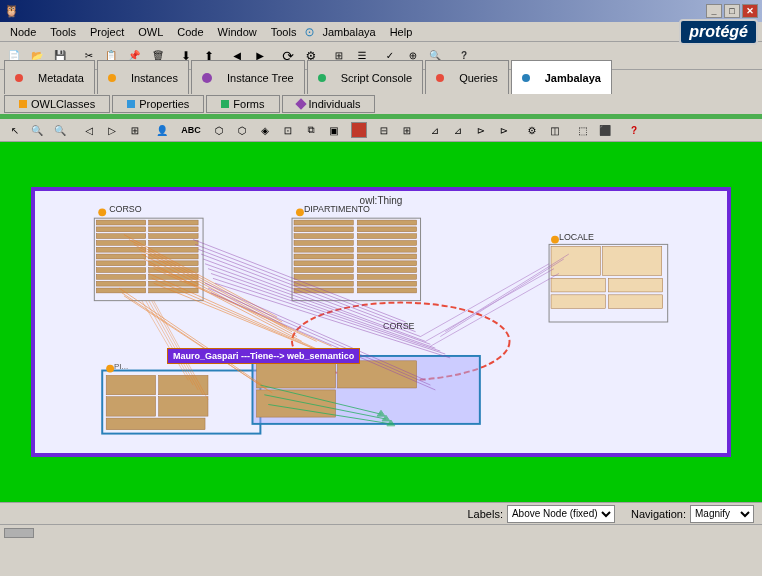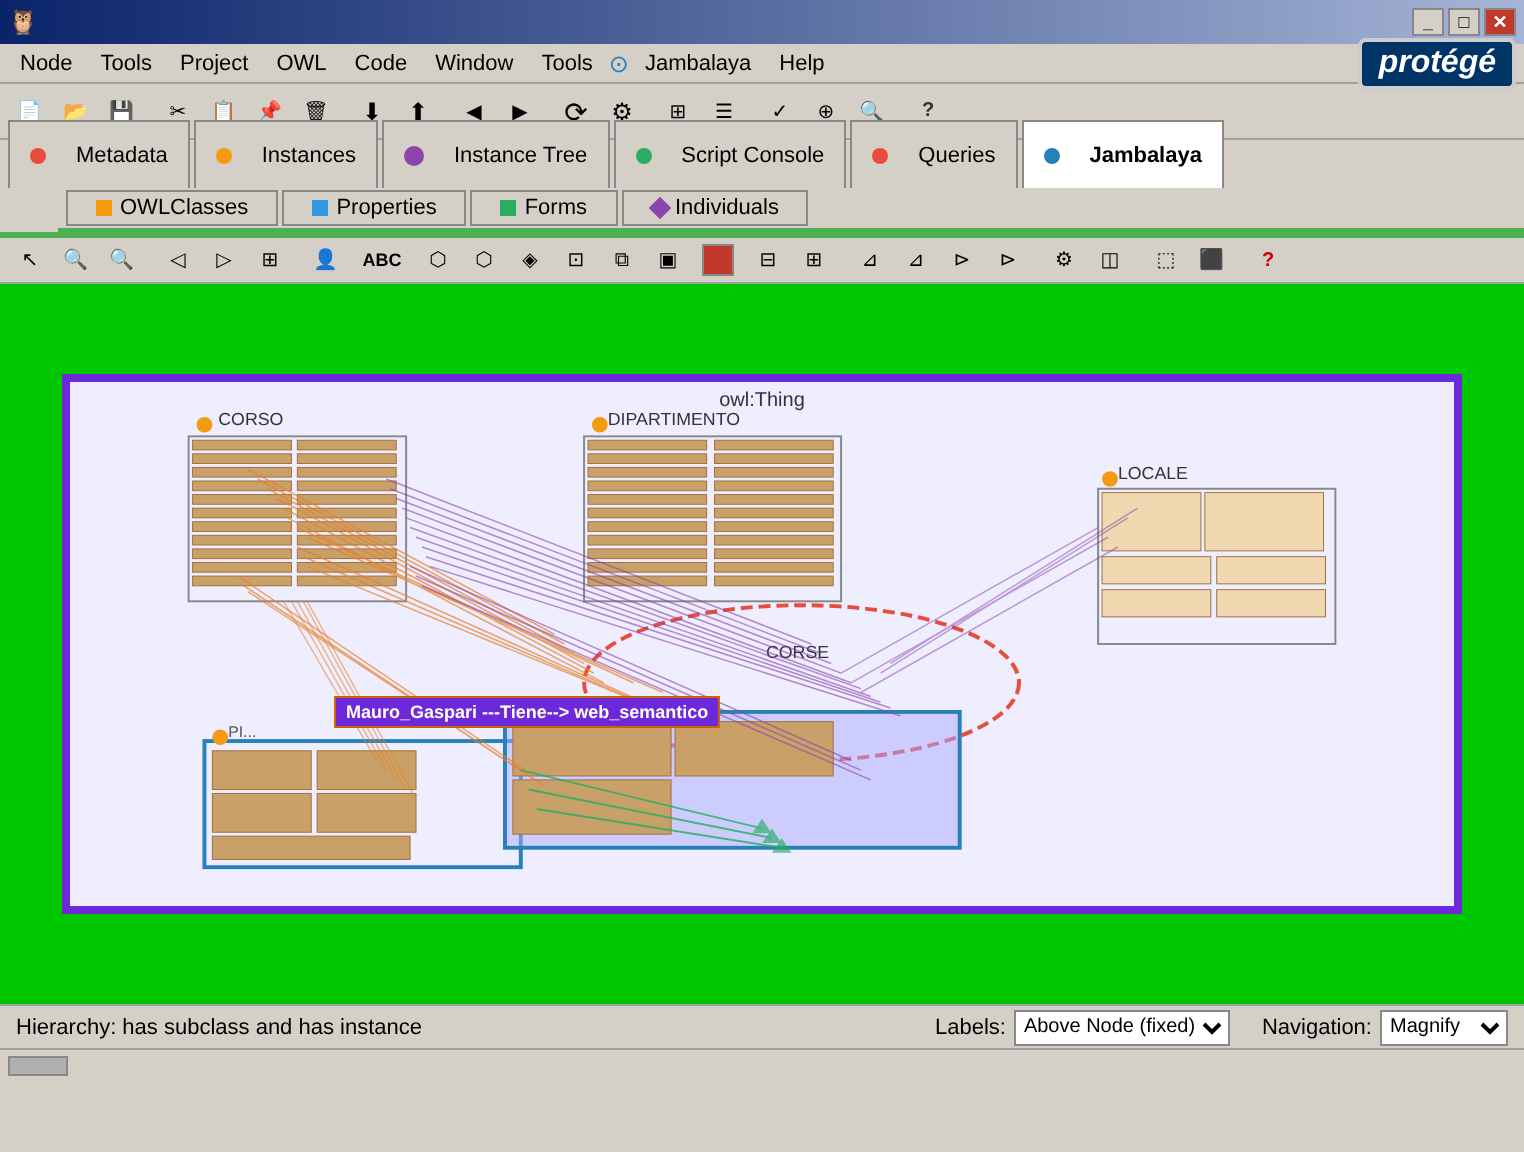--- a/index.html
+++ b/index.html
@@ -99,21 +99,20 @@
 
     
     #tabs2 {
       background: #d4d0c8;
       height: 22px;
       display: flex;
       align-items: center;
       padding: 0 4px;
       gap: 2px;
       border-bottom: 2px solid #4caf50;
-      margin-left: 29px;
     }
     .tab2 {
       height: 18px;
       padding: 0 14px;
       display: flex;
       align-items: center;
       font-size: 11px;
       cursor: pointer;
       border: 1px solid #888;
     }
@@ -541,21 +540,20 @@
         <line x1="108" y1="113" x2="155" y2="195"></line>
       </g>
     </svg>
 
     
     <div class="tooltip-box">Mauro_Gaspari ---Tiene--&gt; web_semantico</div>
   </div>
 </div>
 
 <div id="statusbar">
-  <span>Hierarchy: has subclass and has instance</span>
   <div style="flex:1;"></div>
   <div class="status-section">
     <span>Labels:</span>
     <select class="status-select">
       <option>Above Node (fixed)</option>
       <option>Below Node</option>
       <option>Center</option>
     </select>
   </div>
   <div class="status-section" style="margin-left:8px;">

